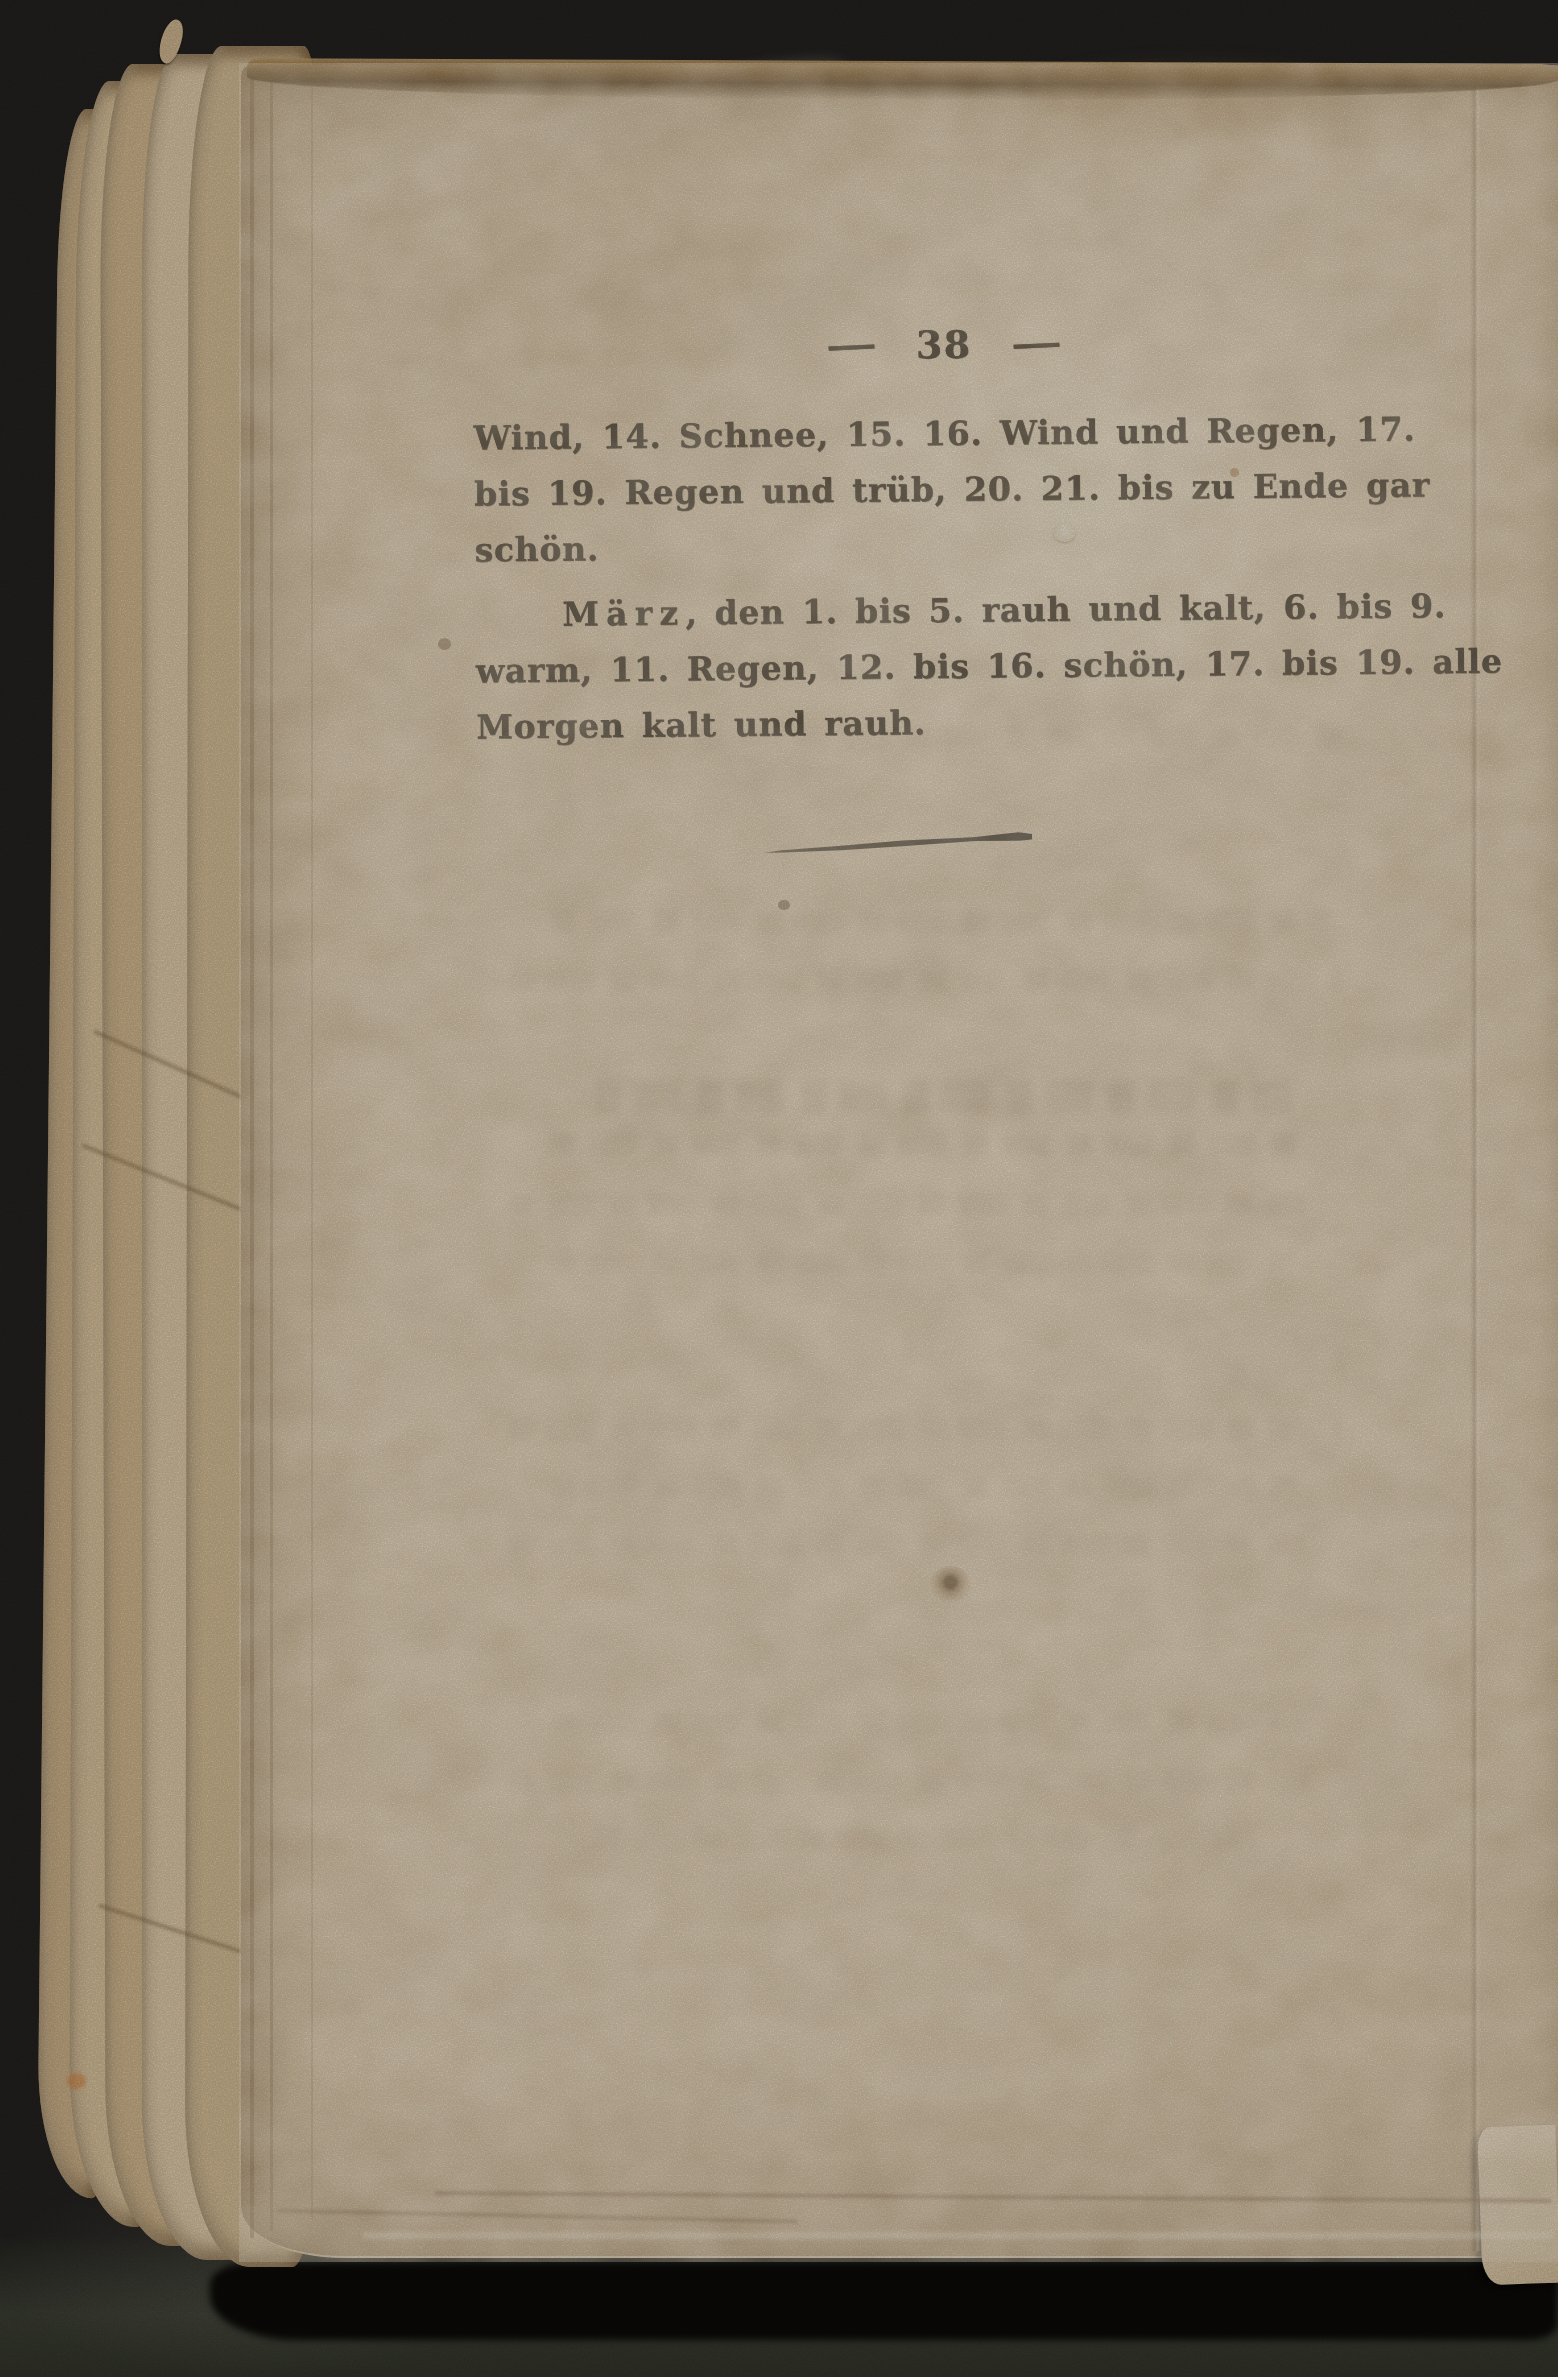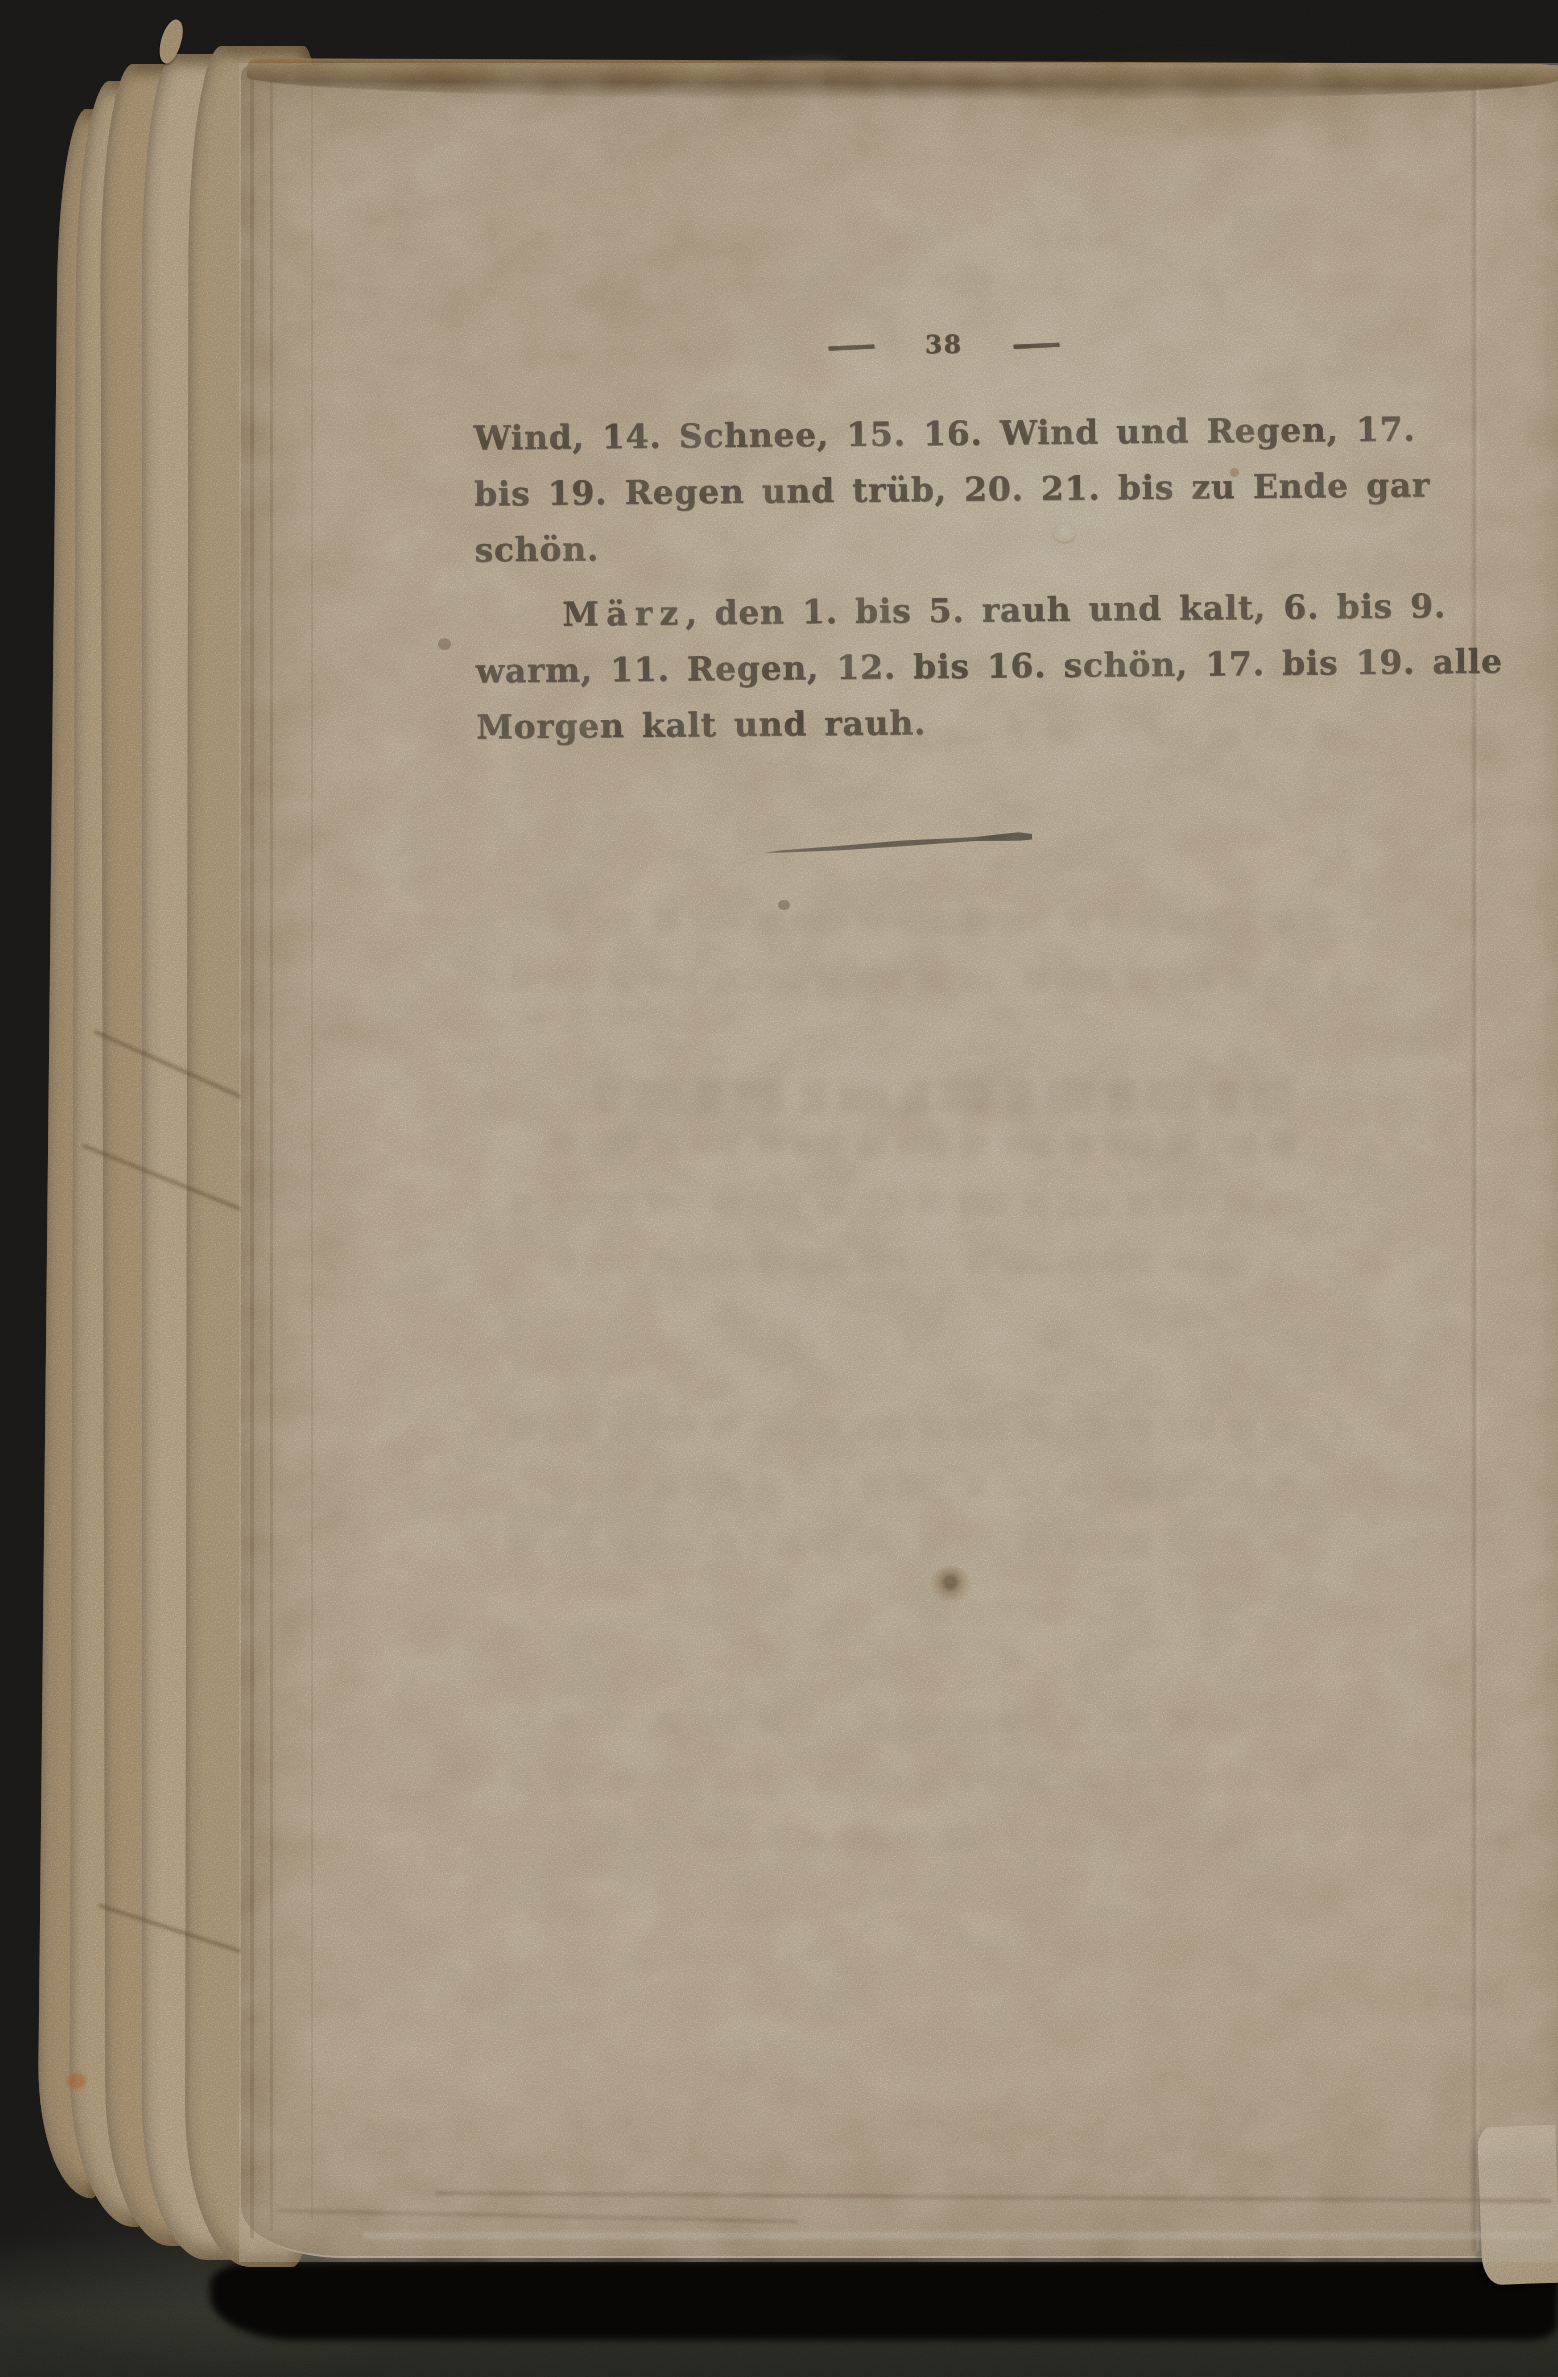--- a/index.html
+++ b/index.html
@@ -94,21 +94,21 @@
     position:absolute;left:833px;top:318px;width:226px;height:52px;
     display:flex;align-items:center;justify-content:space-between;
     font-weight:bold;
   }
   .head-rule{
     font-size:41px;line-height:1;display:inline-block;
     transform:scaleX(1.25) scaleY(.85) rotate(-3deg);
     color:#352a1b;text-shadow:0 0 0.7px rgba(45,35,20,.8);
   }
   .head-num{
-    font-size:25px;letter-spacing:1.5px;color:#30261a;
+    font-size:38px;letter-spacing:1.5px;color:#30261a;
     text-shadow:0.4px 0.6px 0.6px rgba(45,34,18,.6), 0 0 0.7px rgba(45,34,18,.7);
   }
   .body-text{
     position:absolute;left:475px;top:406px;width:936px;
     font-size:33px;font-weight:bold;line-height:56px;
     letter-spacing:0.7px;word-spacing:5.1px;white-space:nowrap;
     color:#30261a;
     text-shadow:0.4px 0.7px 0.5px rgba(48,36,20,.55), -0.2px -0.1px 0.4px rgba(48,36,20,.35), 0 0 0.9px rgba(48,36,20,.5);
   }
   .para2{margin-top:8.7px;}

